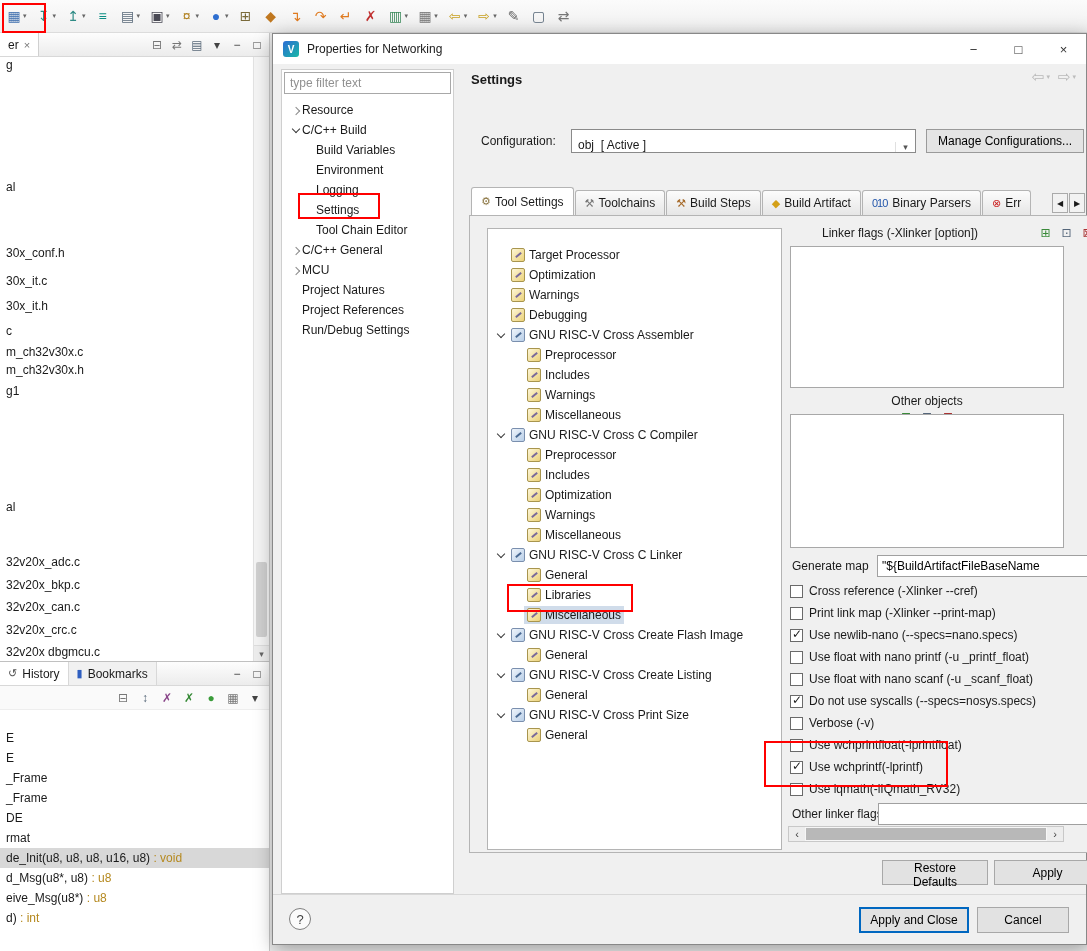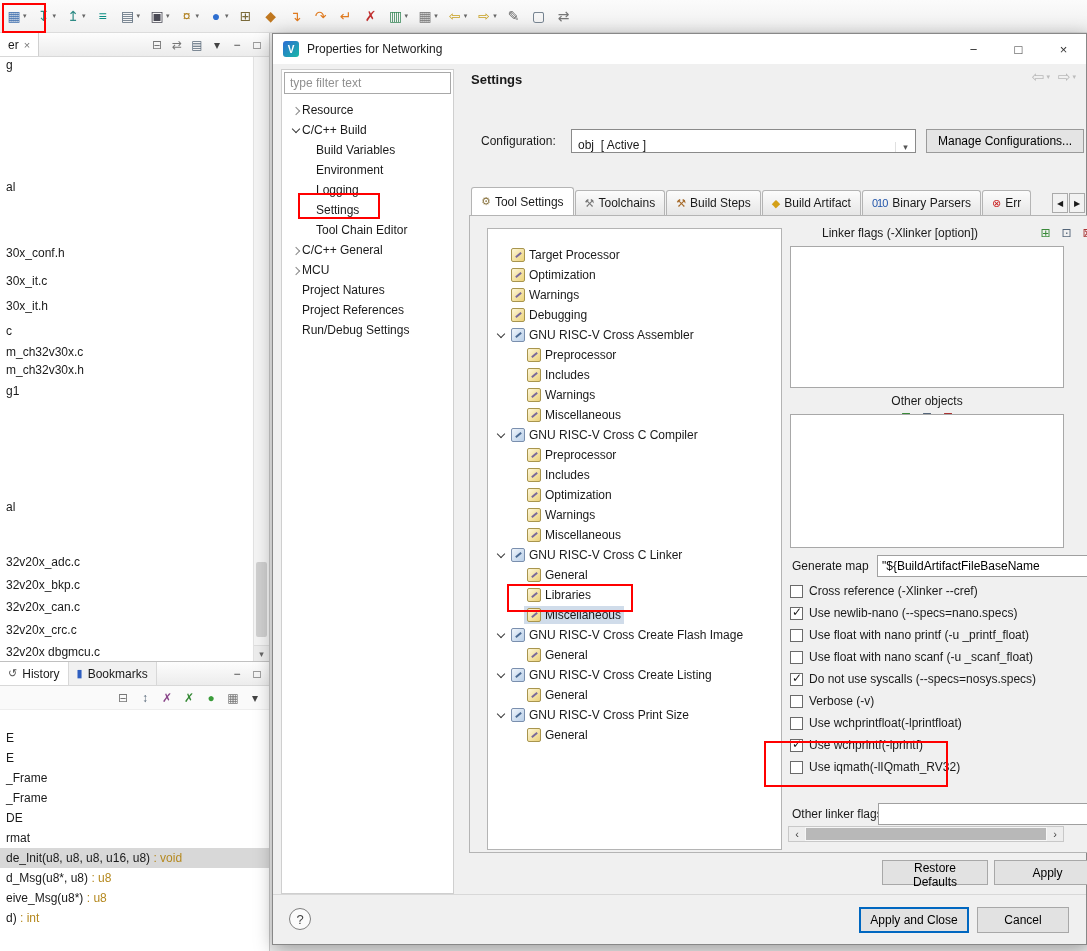--- a/index.html
+++ b/index.html
@@ -884,20 +884,24 @@
           <input value="&quot;${BuildArtifactFileBaseName" style="">
         </div>
 
         <div class="cbs">
 
             <label class="cb-row">
               <span class="cb"></span>
               <span class="cb-label">Cross reference (-Xlinker --cref)</span>
             </label>
 
+            <label class="cb-row">
+              <span class="cb"></span>
+              <span class="cb-label">Print link map (-Xlinker --print-map)</span>
+            </label>
 
             <label class="cb-row">
               <span class="cb checked"></span>
               <span class="cb-label">Use newlib-nano (--specs=nano.specs)</span>
             </label>
 
             <label class="cb-row">
               <span class="cb"></span>
               <span class="cb-label">Use float with nano printf (-u _printf_float)</span>
             </label>

